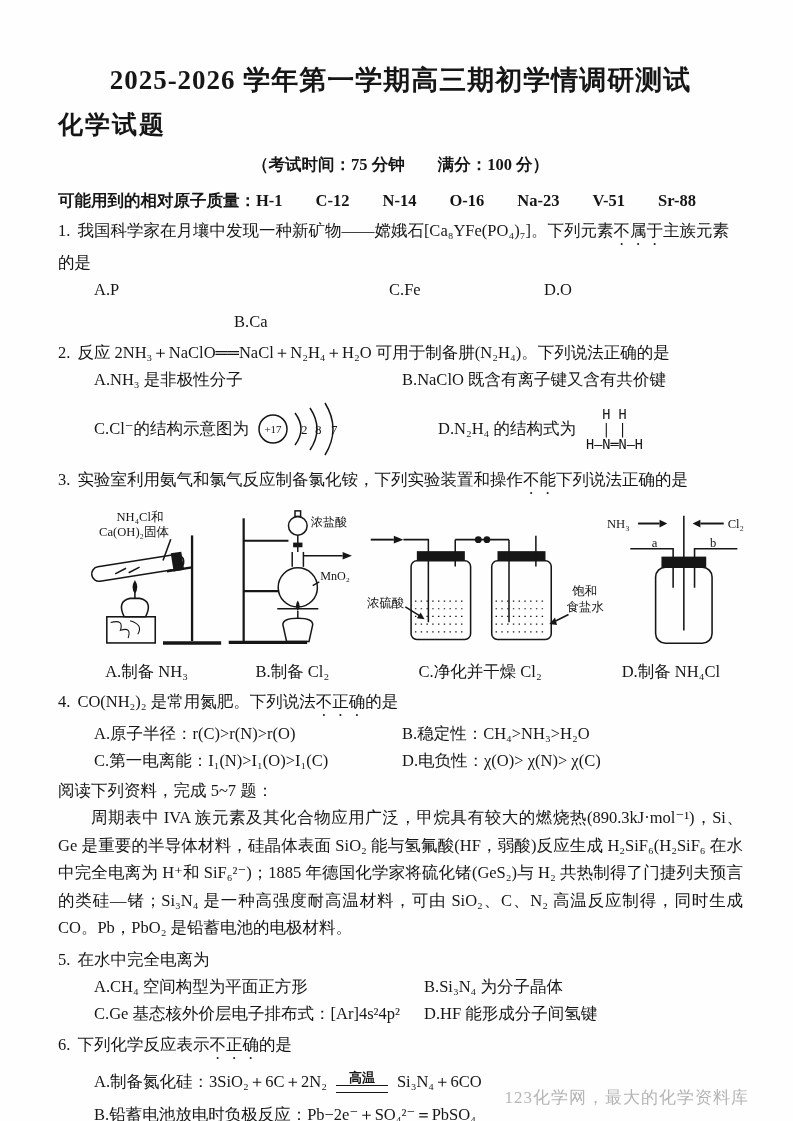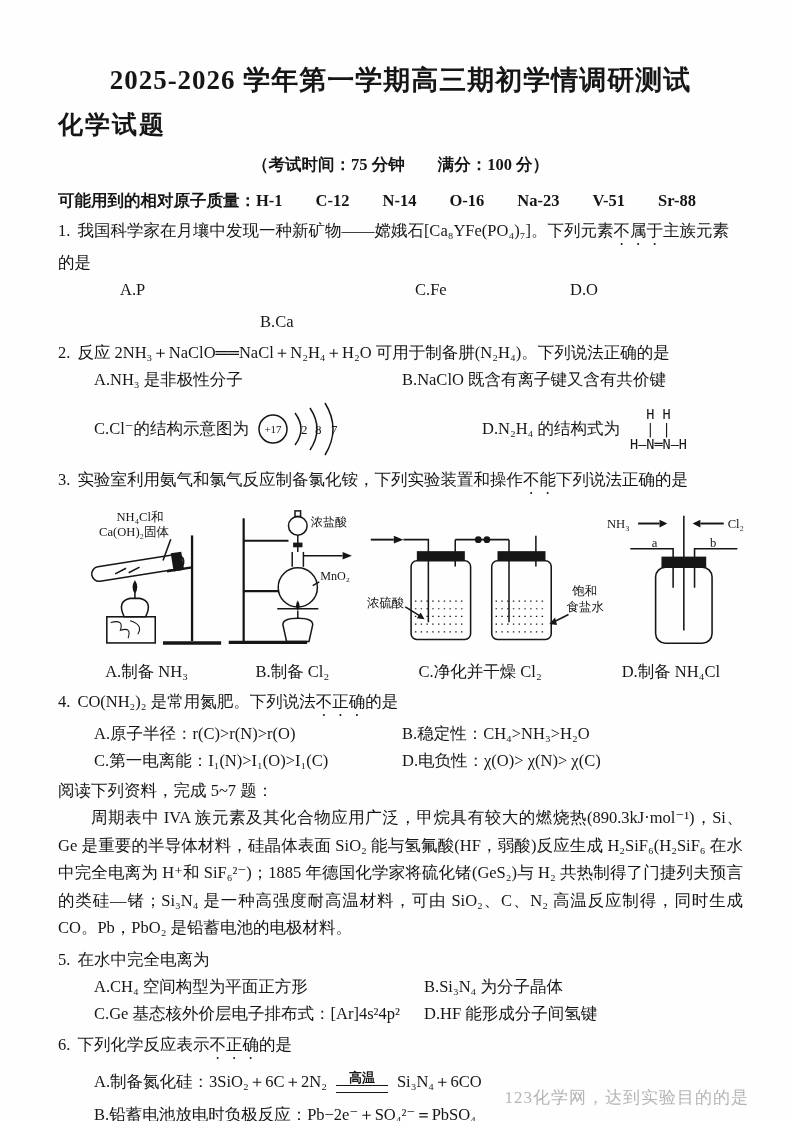--- a/index.html
+++ b/index.html
@@ -30,28 +30,28 @@
   .q{margin-top:4px;}
   .q-line{line-height:27px;}
   .qnum{margin-right:7px;}
   .emph{
     -webkit-text-emphasis:filled dot;
     -webkit-text-emphasis-position:under right;
     text-emphasis:filled dot;
     text-emphasis-position:under right;
   }
   .optrow{display:flex;padding-left:36px;line-height:27px;}
-  .optrow .o1{width:140px;margin-left:26px;}
+  .optrow .o1{width:140px;}
   .optrow .o2{width:155px;margin-top:32px;}
   .optrow .o3{width:155px;}
   .optrow .o4{flex:1;}
   .tworow{display:flex;padding-left:36px;line-height:27px;}
   .tworow .ca{width:308px;}
   .tworow .cb{flex:1;}
-  .cd-row{display:flex;padding-left:36px;margin-top:3px;gap:44px;}
+  .cd-row{display:flex;padding-left:36px;margin-top:3px;}
   .cd-left{width:344px;display:flex;align-items:center;}
   .cd-right{flex:1;display:flex;align-items:center;}
   .shell-svg{margin-left:4px;}
   .struct{
     font-family:"DejaVu Sans Mono",monospace;
     font-size:13.5px;line-height:15px;margin:0 0 0 10px;
   }
   .figrow{display:flex;margin-top:6px;margin-left:12px;}
   .figcell{position:relative;}
   svg text{font-family:"Liberation Serif","DejaVu Serif",serif;}
@@ -282,15 +282,15 @@
           <span class="cond">高温</span>
           <span class="dlines"></span>
         </span>
         <span>Si₃N₄＋6CO</span>
     </div>
     <div class="opt-line">B.铅蓄电池放电时负极反应：Pb−2e⁻＋SO₄²⁻＝PbSO₄</div>
     <div class="opt-line">C.电解水制氢的阳极反应：2H₂O−2e⁻ ＝ H₂ + 2OH⁻</div>
 
   </div>
 
-  <div class="footer">123化学网，达到实验目的的是</div>
+  <div class="footer">123化学网，最大的化学资料库</div>
 
 </div>
 
 </body></html>

